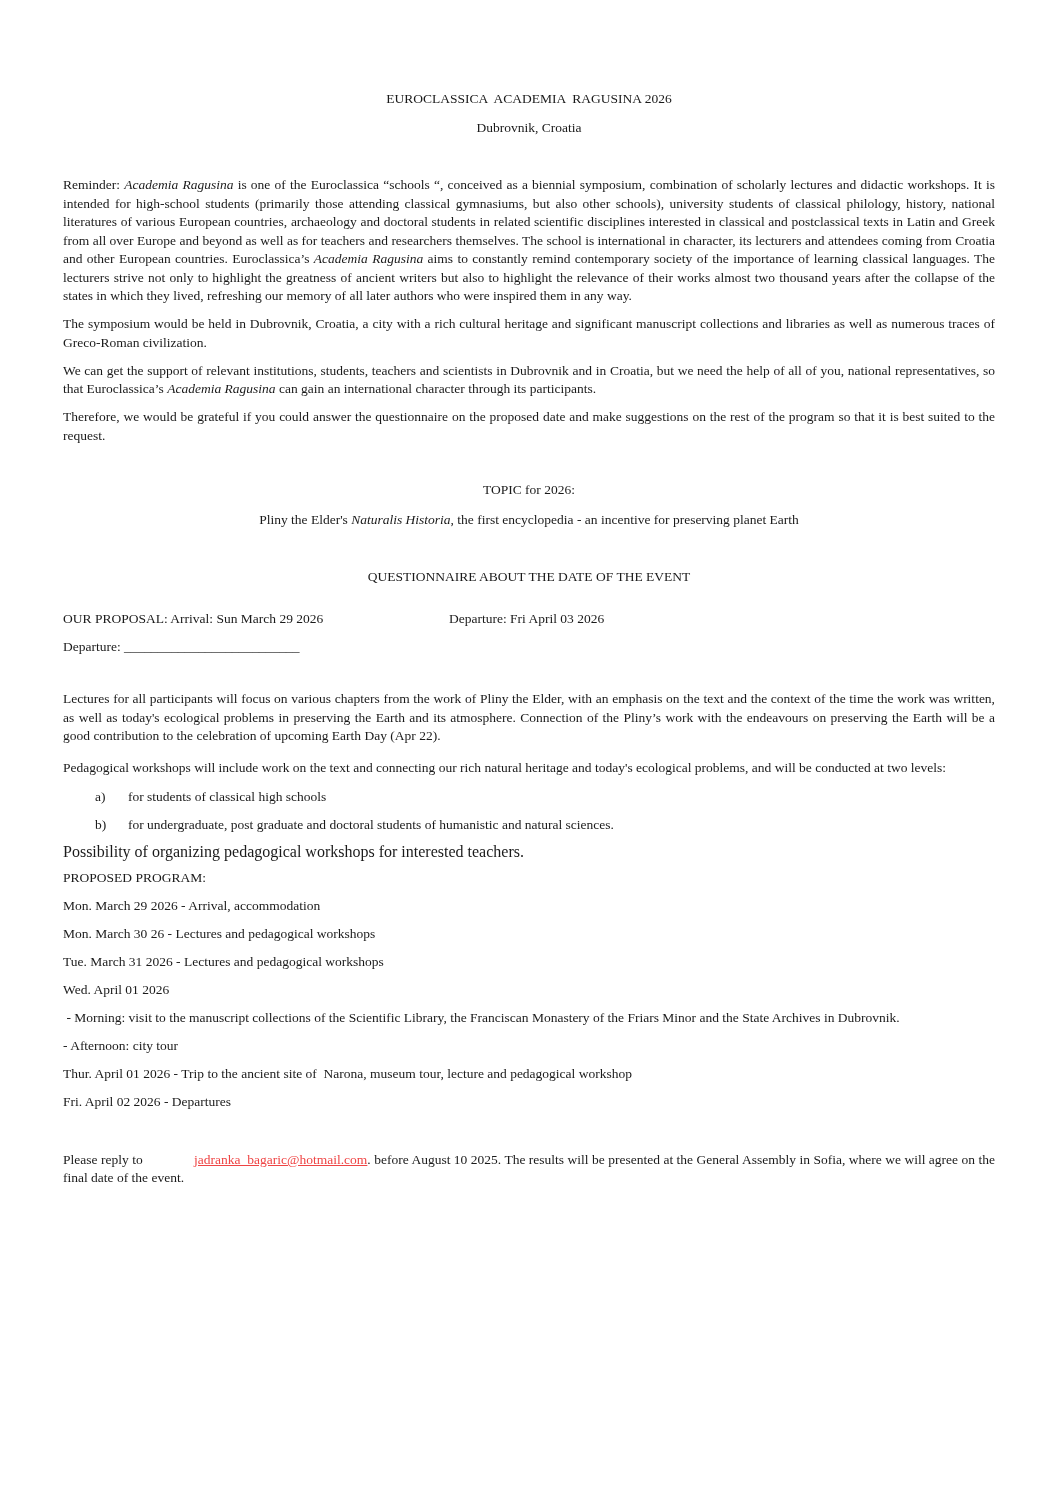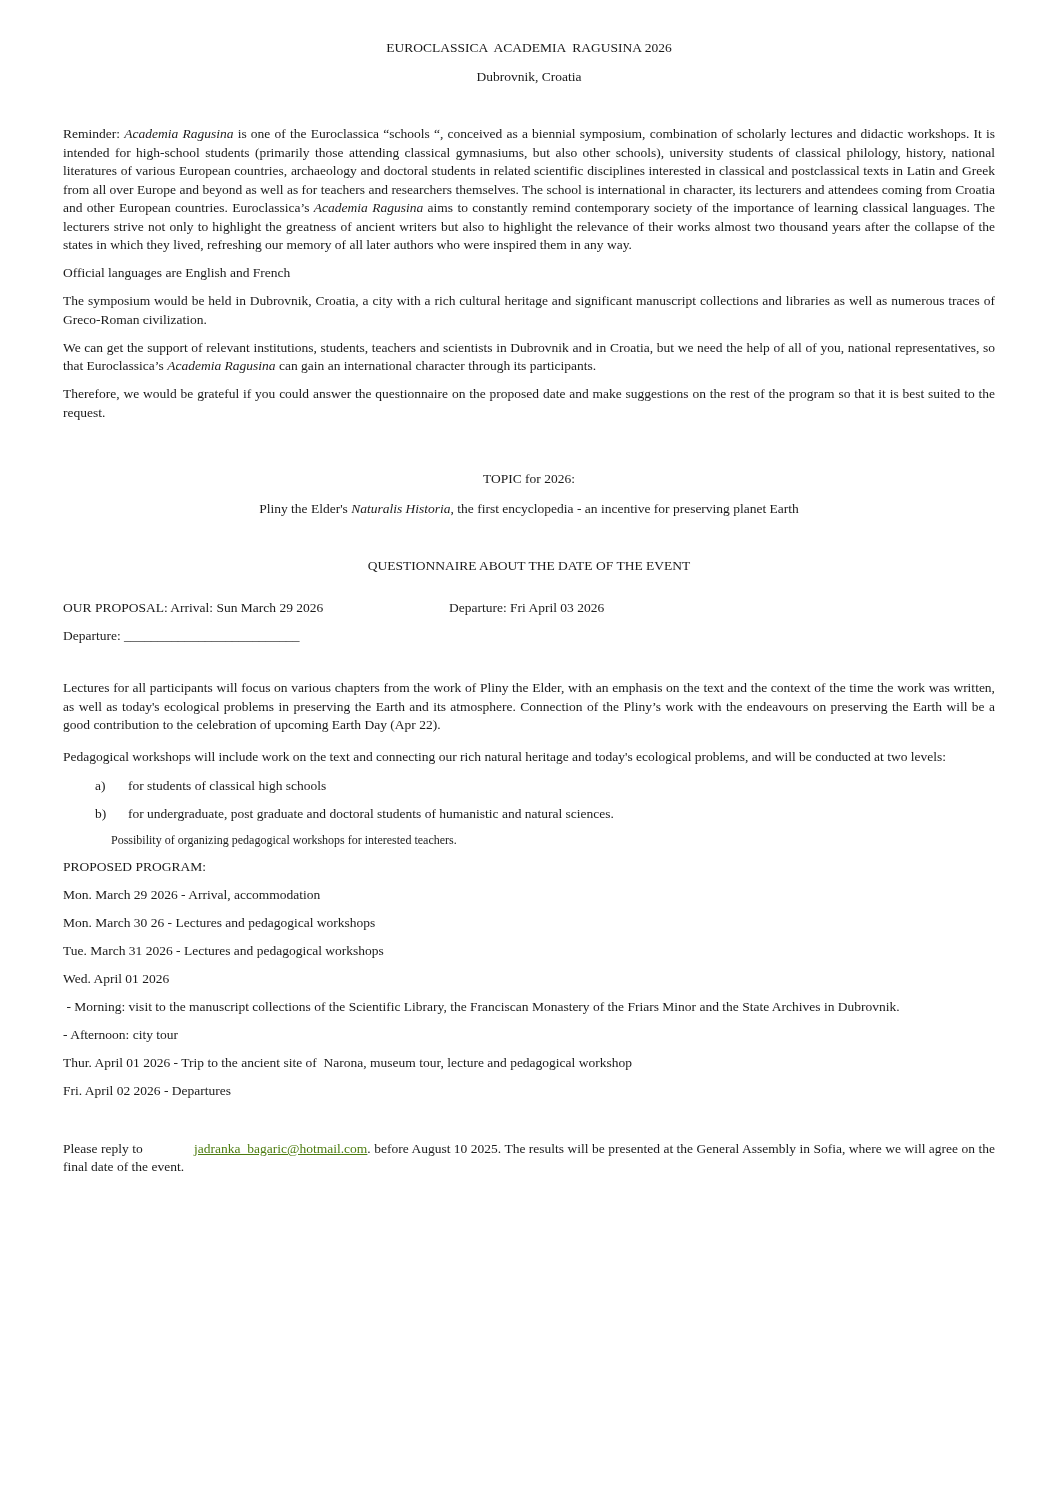--- a/index.html
+++ b/index.html
@@ -9,36 +9,36 @@
   }
   body {
     width: 1058px;
     height: 1497px;
     overflow: hidden;
   }
   .page {
     box-sizing: border-box;
     width: 1058px;
     height: 1497px;
-    padding: 39px 63px 0 63px;
+    padding: 90px 63px 0 63px;
     font-family: "Liberation Serif", "DejaVu Serif", serif;
     font-size: 13.5px;
     line-height: 18.5px;
     color: #1a1a1a;
     background: #ffffff;
   }
   p { margin: 0 0 9.5px 0; }
   .center  { text-align: center; }
   .justify { text-align: justify; }
   .pre     { white-space: pre-wrap; }
   .italic  { font-style: italic; font-family: Liberation Serif, serif; }
   .mb10 { margin-bottom: 10px; }
   .mb39 { margin-bottom: 39px; }
   .mb34 { margin-bottom: 34px; }
-  .mb36 { margin-bottom: 48px; }
+  .mb36 { margin-bottom: 36px; }
   .mb11 { margin-bottom: 11px; }
   .mb38 { margin-bottom: 23px; }
   .mb13 { margin-bottom: 13px; }
   .mb8  { margin-bottom: 8px; }
   .proposal-row {
     display: flex;
     align-items: flex-start;
   }
   .proposal-left {
     flex: 0 0 386px;
@@ -50,43 +50,41 @@
   }
   .list-item {
     display: flex;
     margin: 0 0 9.5px 0;
     padding-left: 32px;
   }
   .list-marker {
     flex: 0 0 33px;
   }
   .small-note {
-    font-size: 12px;
+    font-size: 16px;
     line-height: 15px;
     margin-bottom: 10px;
-    margin-left: 48px;
   }
   .email-link {
-    color: #4d7c0f;
+    color: #ef4444;
     text-decoration: underline;
     cursor: pointer;
     margin-left: 48px;
   }
 </style>
 </head>
 <body>
 
 <div class="page">
 
   <p class="center pre mb10">EUROCLASSICA  ACADEMIA  RAGUSINA 2026</p>
   <p class="center mb39">Dubrovnik, Croatia</p>
 
   <p class="justify"><span>Reminder: </span><span class="italic">Academia Ragusina</span><span> is one of the Euroclassica “schools “, conceived as a biennial symposium, combination of scholarly lectures and didactic workshops. It is intended for high-school students (primarily those attending classical gymnasiums, but also other schools), university students of classical philology, history, national literatures of various European countries, archaeology and doctoral students in related scientific disciplines interested in classical and postclassical texts in Latin and Greek from all over Europe and beyond as well as for teachers and researchers themselves. The school is international in character, its lecturers and attendees coming from Croatia and other European countries. Euroclassica’s </span><span class="italic">Academia Ragusina</span><span> aims to constantly remind contemporary society of the importance of learning classical languages. The lecturers strive not only to highlight the greatness of ancient writers but also to highlight the relevance of their works almost two thousand years after the collapse of the states in which they lived, refreshing our memory of all later authors who were inspired them in any way.</span></p>
 
-  <p>Official languages are English and French</p>
 
   <p class="justify">The symposium would be held in Dubrovnik, Croatia, a city with a rich cultural heritage and significant manuscript collections and libraries as well as numerous traces of Greco-Roman civilization.</p>
 
   <p class="justify"><span>We can get the support of relevant institutions, students, teachers and scientists in Dubrovnik and in Croatia, but we need the help of all of you, national representatives, so that Euroclassica’s </span><span class="italic">Academia Ragusina</span><span> can gain an international character through its participants.</span></p>
 
   <p class="justify mb36">Therefore, we would be grateful if you could answer the questionnaire on the proposed date and make suggestions on the rest of the program so that it is best suited to the request.</p>
 
   <p class="center mb11">TOPIC for 2026:</p>
 
   <p class="center mb39"><span>Pliny the Elder's </span><span class="italic">Naturalis Historia</span><span>, the first encyclopedia - an incentive for preserving planet Earth</span></p>

